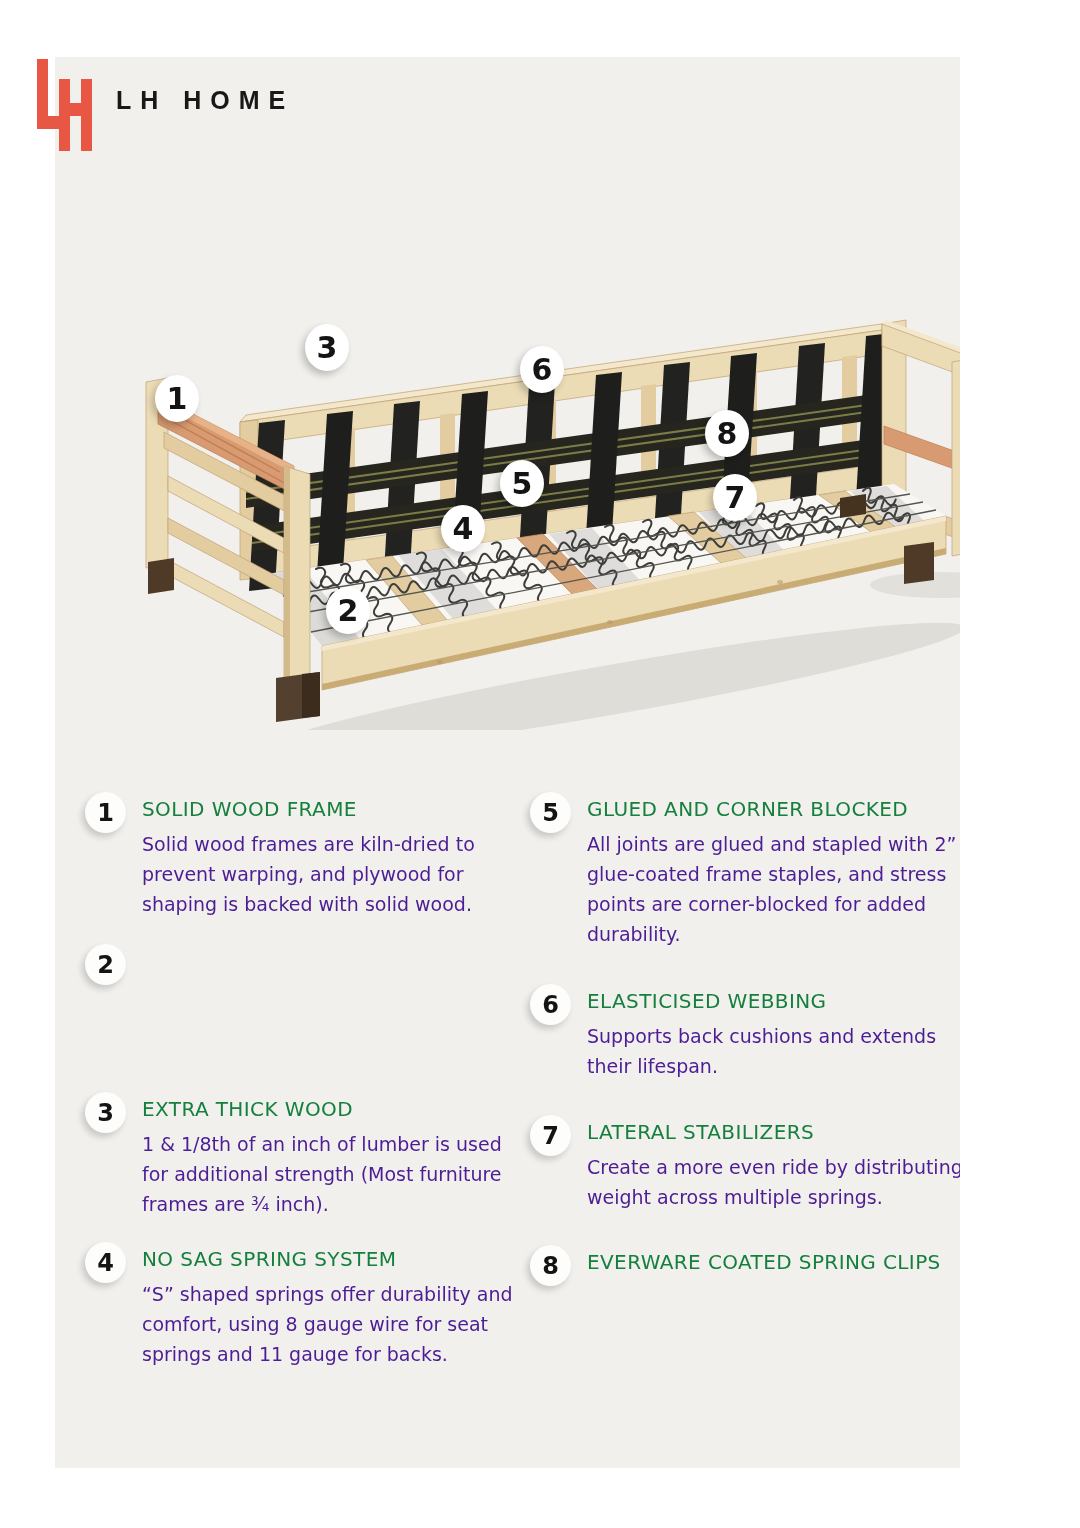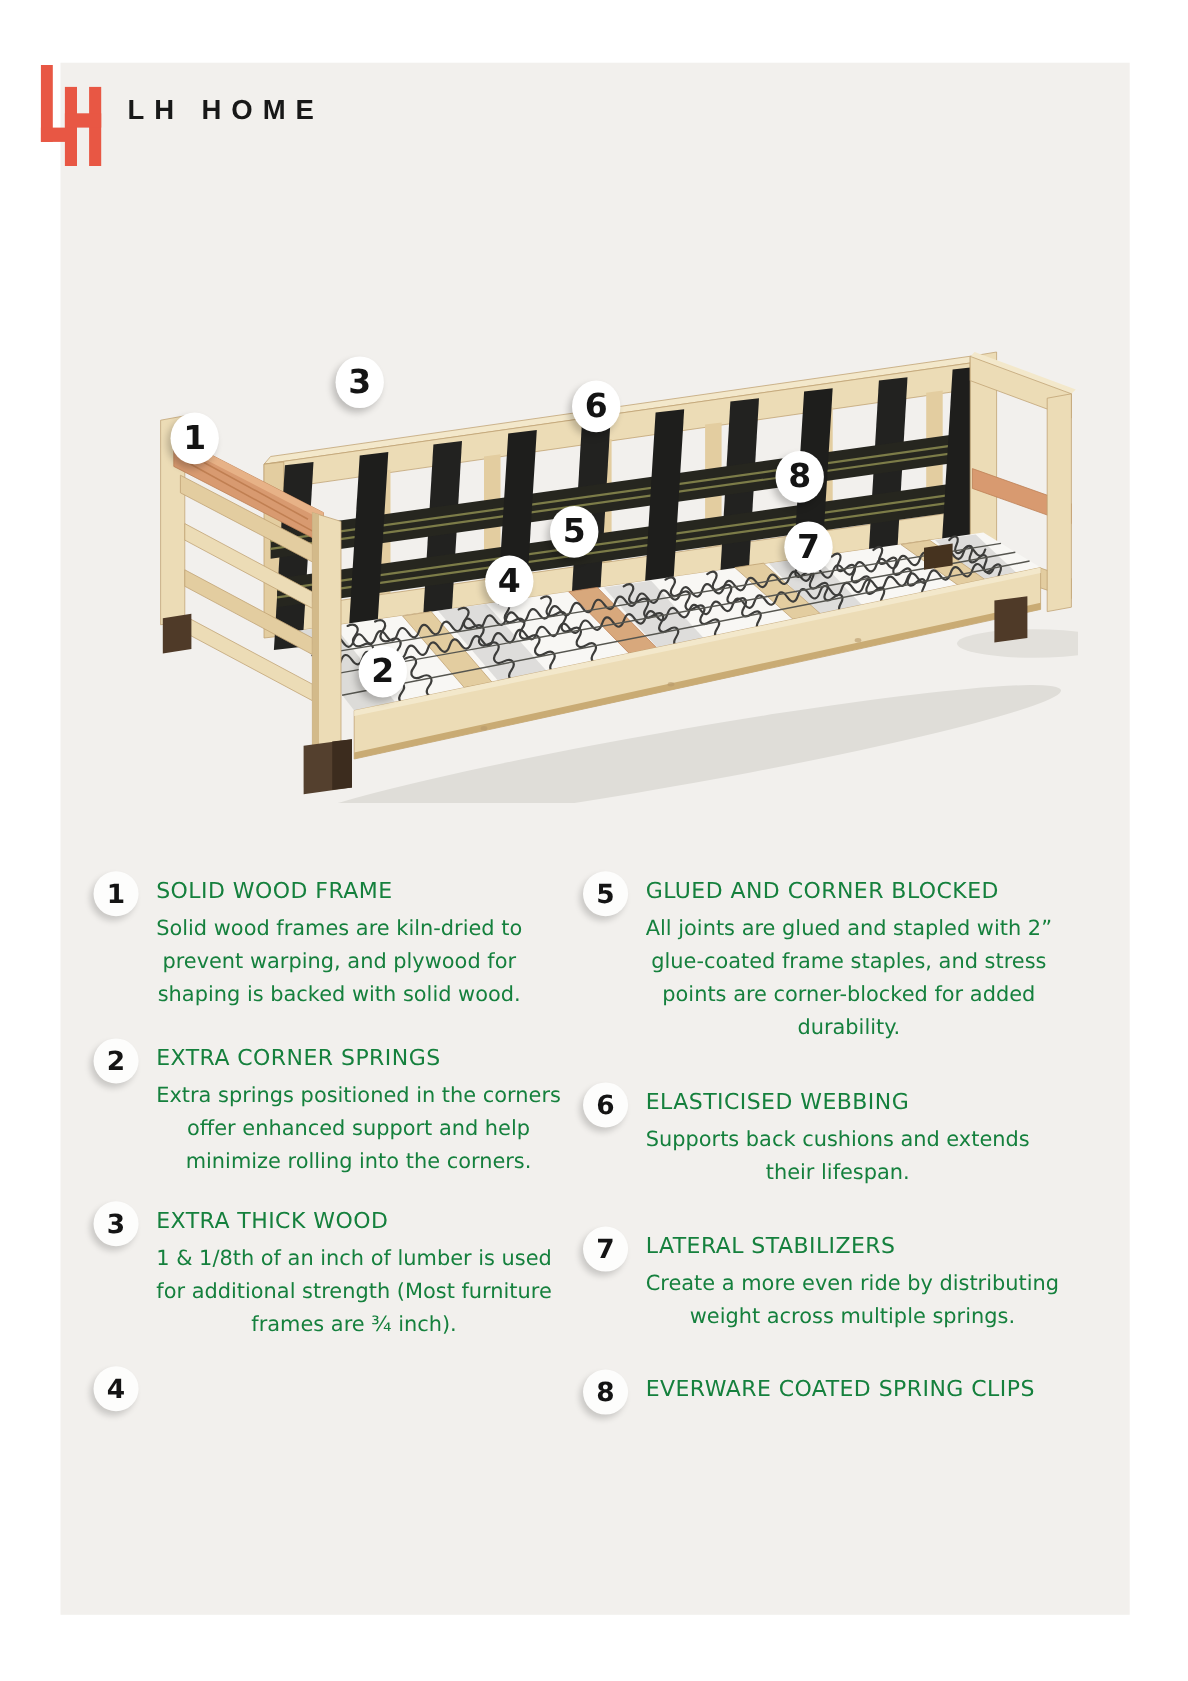--- a/index.html
+++ b/index.html
@@ -1,17 +1,17 @@
 <!DOCTYPE html>
 <html><head>
 <meta charset="utf-8">
 <style>
   * { box-sizing: border-box; margin: 0; padding: 0; }
   html,body { background:#ffffff; }
-  .page { position:relative; width:1080px; height:1528px; background:#ffffff;
+  .page { position:relative; width:960px; height:1528px; background:#ffffff;
           font-family:"DejaVu Sans", sans-serif; overflow:hidden; }
   .panel { position:absolute; left:55px; top:57px; width:972px; height:1411px;
            background:#F2F0ED; }
   .logo { position:absolute; left:37px; top:59px; }
   .logo rect { fill:#E85744; }
   .brand { position:absolute; left:116px; top:86px; font-size:25px; letter-spacing:9px;
            font-weight:600; color:#181818; font-family:"Liberation Sans", sans-serif; }
   .title-wrap { position:absolute; left:55px; top:172px; width:972px; text-align:center; }
   .title { display:inline-block; font-size:84px; font-weight:700; color:#141414;
            transform:scaleX(.76); transform-origin:50% 50%; letter-spacing:2px;
@@ -25,21 +25,21 @@
   .c1{left:15px;top:85px}  .c2{left:186px;top:297px} .c3{left:165px;top:34px}
   .c4{left:301px;top:215px}.c5{left:360px;top:170px} .c6{left:380px;top:56px}
   .c7{left:573px;top:184px}.c8{left:565px;top:120px}
   .feature { position:absolute; display:flex; gap:16px; }
   .badge { flex:none; width:41px; height:41px; border-radius:50%; background:#FDFDFC;
            box-shadow:-3px 4px 6px rgba(0,0,0,.17); display:flex; align-items:center;
            justify-content:center; font-size:24px; font-weight:700; color:#141414;
            margin-top:2px; }
   .ftitle { margin:7px 0 8px; font-size:20px; font-weight:400; letter-spacing:.4px;
             color:#15803d; white-space:pre; }
-  .fbody { font-size:19px; line-height:1.58; color:#15803d; white-space:pre;text-align:center; }
+  .fbody { font-size:19px; line-height:1.58; color:#4c1d95; white-space:pre; }
   .f1{left:85px;top:790px}  .f2{left:85px;top:942px}  .f3{left:85px;top:1090px}
   .f4{left:85px;top:1240px} .f5{left:530px;top:790px} .f6{left:530px;top:982px}
   .f7{left:530px;top:1113px}.f8{left:530px;top:1243px}
   .f8 .ftitle{ margin-bottom:29px; }
 </style>
 </head>
 <body>
 
 <div class="page">
   <div class="panel"></div>
@@ -178,38 +178,38 @@
     <div class="badge">1</div>
     <div>
       <div class="ftitle">SOLID WOOD FRAME</div>
       <div class="fbody">Solid wood frames are kiln-dried to
 prevent warping, and plywood for
 shaping is backed with solid wood.</div>
     </div>
   </div>
   <div class="feature f2">
     <div class="badge">2</div>
-    <div>
-      <div class="ftitle">EXTRA CORNER SPRINGS</div>
-      <div class="fbody">Extra springs positioned in the corners
-offer enhanced support and help
-minimize rolling into the corners.</div>
-    </div>
   </div>
   <div class="feature f3">
     <div class="badge">3</div>
     <div>
       <div class="ftitle">EXTRA THICK WOOD</div>
       <div class="fbody">1 &amp; 1/8th of an inch of lumber is used
 for additional strength (Most furniture
 frames are ¾ inch).</div>
     </div>
   </div>
   <div class="feature f4">
     <div class="badge">4</div>
+    <div>
+      <div class="ftitle">NO SAG SPRING SYSTEM</div>
+      <div class="fbody">“S” shaped springs offer durability and
+comfort, using 8 gauge wire for seat
+springs and 11 gauge for backs.</div>
+    </div>
   </div>
   <div class="feature f5">
     <div class="badge">5</div>
     <div>
       <div class="ftitle">GLUED AND CORNER BLOCKED</div>
       <div class="fbody">All joints are glued and stapled with 2”
 glue-coated frame staples, and stress
 points are corner-blocked for added
 durability.</div>
     </div>

